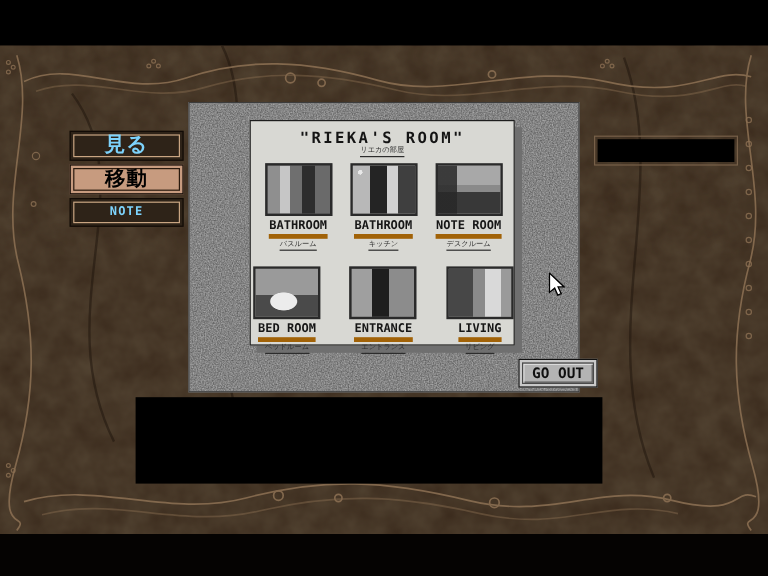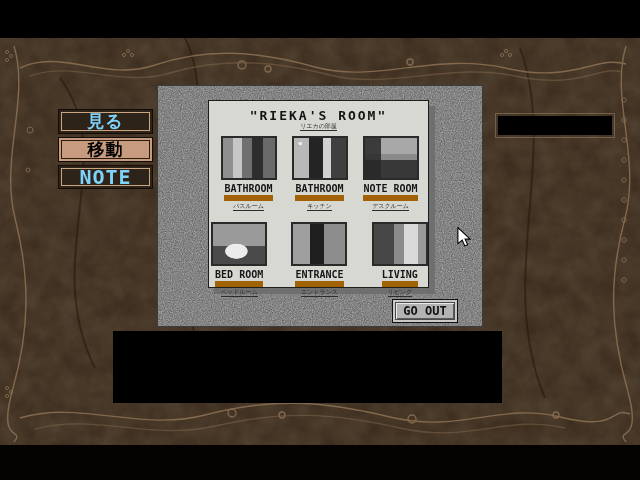--- a/index.html
+++ b/index.html
@@ -12,54 +12,54 @@
   .wood svg{position:absolute;left:0;top:0;}
   
   .menu-btn{position:absolute;left:58px;width:95px;height:25px;box-sizing:border-box;
             border:1px solid #120b06;background:#2e2318;color:#7dd3fc;
             display:flex;align-items:center;justify-content:center;cursor:pointer;}
   .menu-btn .inner{position:absolute;inset:2px;border:1px solid #c9a582;pointer-events:none;}
   .menu-btn .lbl{position:relative;font-size:17px;font-weight:bold;line-height:1;
                  font-family:"DejaVu Sans",sans-serif;letter-spacing:1px;}
   .menu-btn.selected{background:#c79b7f;color:#000000;}
   .menu-btn.selected .inner{border-color:#2a1a0e;}
-  .menu-btn.note .lbl{font-family:"DejaVu Sans Mono",monospace;font-size:20px;}
+  .menu-btn.note .lbl{font-family:"DejaVu Sans Mono",monospace;font-size:10px;}
   
   .gray-panel{position:absolute;left:157px;top:85px;width:326px;height:242px;
               background:#a9a9a9;border:1px solid #3c3c3c;box-sizing:border-box;overflow:hidden;}
   .gray-panel svg.noise{position:absolute;left:0;top:0;}
   
   .card{position:absolute;left:50px;top:14px;width:221px;height:188px;background:#d8d8d3;
         border:1px solid #1d1d1d;box-shadow:6px 6px 0 #6f6f6f;box-sizing:border-box;}
   .card-title{position:absolute;left:0;top:7px;width:100%;text-align:center;color:#141414;
               font-family:"DejaVu Sans Mono",monospace;font-size:13px;font-weight:bold;letter-spacing:2px;}
   .card-ruby{position:absolute;left:0;top:22px;width:100%;text-align:center;color:#2c2c2c;
              font-size:6px;line-height:6px;}
   .card-ruby span{border-bottom:1px solid #2c2c2c;padding-bottom:1px;}
   .room-row{position:absolute;left:2px;width:217px;display:flex;justify-content:center;gap:7px;}
   .room-row.r1{top:35px;} .room-row.r2{top:121px;gap:24px;}
   .room-cell{width:64px;display:flex;flex-direction:column;align-items:center;cursor:pointer;}
   .thumb{width:56px;height:44px;border:2px solid #2a2a2a;box-sizing:border-box;}
   .room-lbl{margin-top:3px;font-family:"DejaVu Sans Mono",monospace;font-size:10px;font-weight:bold;
-            letter-spacing:0px;color:#161616;border-bottom:6px solid #a16207;padding-bottom:1px;
+            letter-spacing:0px;color:#161616;border-bottom:4px solid #a16207;padding-bottom:1px;
             white-space:nowrap;}
   .room-ruby{margin-top:2px;font-size:6px;line-height:6px;color:#2c2c2c;
              border-bottom:1px solid #2c2c2c;padding-bottom:1px;}
   
   .t1{background:linear-gradient(90deg,#8f8f8f 0 20%,#c6c6c6 20% 36%,#6f6f6f 36% 55%,#2d2d2d 55% 76%,#6a6a6a 76%),#888;}
   .t2{background:radial-gradient(circle 4px at 12% 14%,#e8e8e8 0 45%,transparent 50%),
        linear-gradient(90deg,#b8b8b8 0 28%,#242424 28% 55%,#d2d2d2 55% 72%,#3f3f3f 72%);}
   .t3{background:linear-gradient(90deg,rgba(40,40,40,.85) 0 30%,rgba(0,0,0,0) 30%),
        linear-gradient(180deg,#a8a8a8 0 40%,#8a8a8a 40% 55%,#383838 55%);}
   .t4{background:radial-gradient(ellipse 18px 12px at 45% 68%,#ececec 0 60%,transparent 65%),
        linear-gradient(180deg,#9a9a9a 0 55%,#4a4a4a 55%);}
   .t5{background:linear-gradient(90deg,#9f9f9f 0 33%,#1e1e1e 33% 60%,#8c8c8c 60%),#999;}
   .t6{background:linear-gradient(90deg,#474747 0 38%,#8a8a8a 38% 58%,#d9d9d9 58% 84%,#9a9a9a 84%);}
   
-  .goout{position:absolute;left:392px;top:299px;width:66px;height:24px;box-sizing:border-box;
+  .goout{position:absolute;left:432px;top:299px;width:66px;height:24px;box-sizing:border-box;
          background:#c9c9c9;border:1px solid #101010;padding:2px;cursor:pointer;}
   .goout .face{width:100%;height:100%;box-sizing:border-box;background:#b3b3b3;border:1px solid #4a4a4a;
          box-shadow:inset 1px 1px 0 #e9e9e9, inset -1px -1px 0 #5a5a5a;
          display:flex;align-items:center;justify-content:center;
          font-family:"DejaVu Sans Mono",monospace;font-weight:bold;font-size:12px;color:#101010;letter-spacing:0px;}
   
   .msg-top{position:absolute;left:498px;top:116px;width:114px;height:19px;background:#000;
            outline:1px solid #776049;outline-offset:2px;}
   .msg-bottom{position:absolute;left:113px;top:331px;width:389px;height:72px;background:#000;}
   

